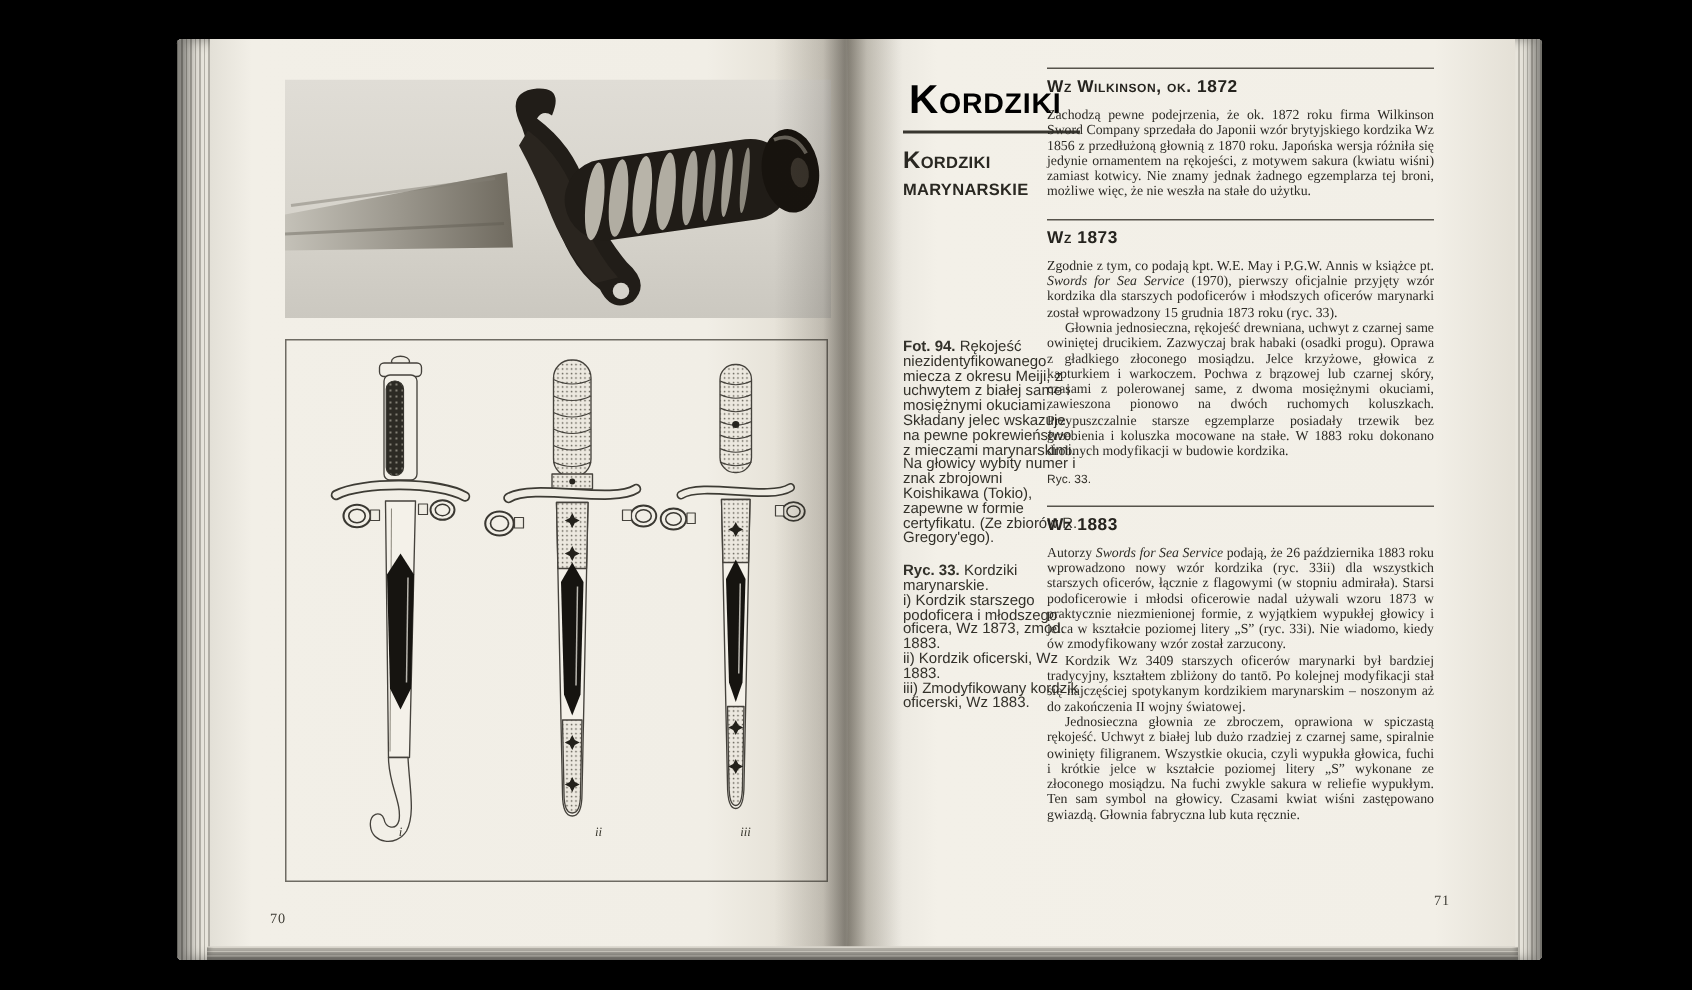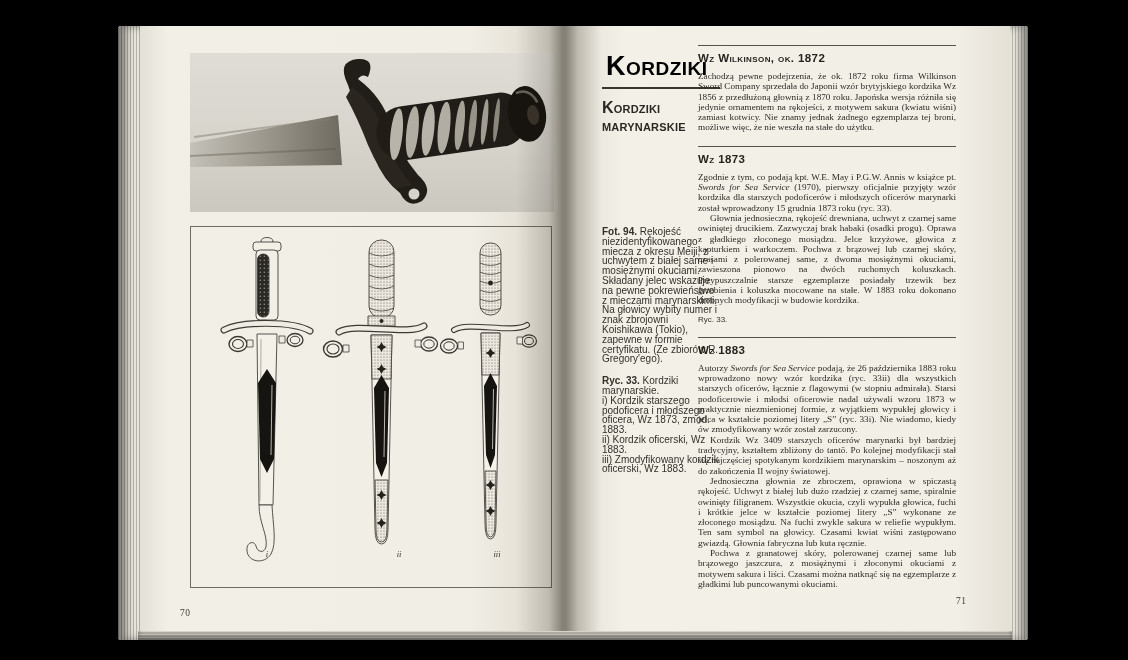--- a/index.html
+++ b/index.html
@@ -229,21 +229,20 @@
         </div>
         <div class="fig-note">Ryc. 33.</div>
       </div>
 
       <div class="section">
         <h3 class="sec-head">Wz 1883</h3>
         <div class="body">
           <p><span>Autorzy </span><span class="it">Swords for Sea Service</span><span> podają, że 26 października 1883 roku wprowadzono nowy wzór kordzika (ryc. 33ii) dla wszystkich starszych oficerów, łącznie z flagowymi (w stopniu admirała). Starsi podoficerowie i młodsi oficerowie nadal używali wzoru 1873 w praktycznie niezmienionej formie, z wyjątkiem wypukłej głowicy i jelca w kształcie poziomej litery „S” (ryc. 33i). Nie wiadomo, kiedy ów zmodyfikowany wzór został zarzucony.</span></p>
           <p class="ind"><span>Kordzik Wz 3409 starszych oficerów marynarki był bardziej tradycyjny, kształtem zbliżony do tantō. Po kolejnej modyfikacji stał się najczęściej spotykanym kordzikiem marynarskim – noszonym aż do zakończenia II wojny światowej.</span></p>
           <p class="ind"><span>Jednosieczna głownia ze zbroczem, oprawiona w spiczastą rękojeść. Uchwyt z białej lub dużo rzadziej z czarnej same, spiralnie owinięty filigranem. Wszystkie okucia, czyli wypukła głowica, fuchi i krótkie jelce w kształcie poziomej litery „S” wykonane ze złoconego mosiądzu. Na fuchi zwykle sakura w reliefie wypukłym. Ten sam symbol na głowicy. Czasami kwiat wiśni zastępowano gwiazdą. Głownia fabryczna lub kuta ręcznie.</span></p>
-          <p class="ind"><span>Pochwa z granatowej skóry, polerowanej czarnej same lub brązowego jaszczura, z mosiężnymi i złoconymi okuciami z motywem sakura i liści. Czasami można natknąć się na egzemplarze z gładkimi lub puncowanymi okuciami.</span></p>
         </div>
       </div>
 
     </div>
 
     <div class="pagenum pagenum-right">71</div>
 
     <div class="gutter"></div>
     <div class="edge-left"></div>
     <div class="edge-right"></div>

